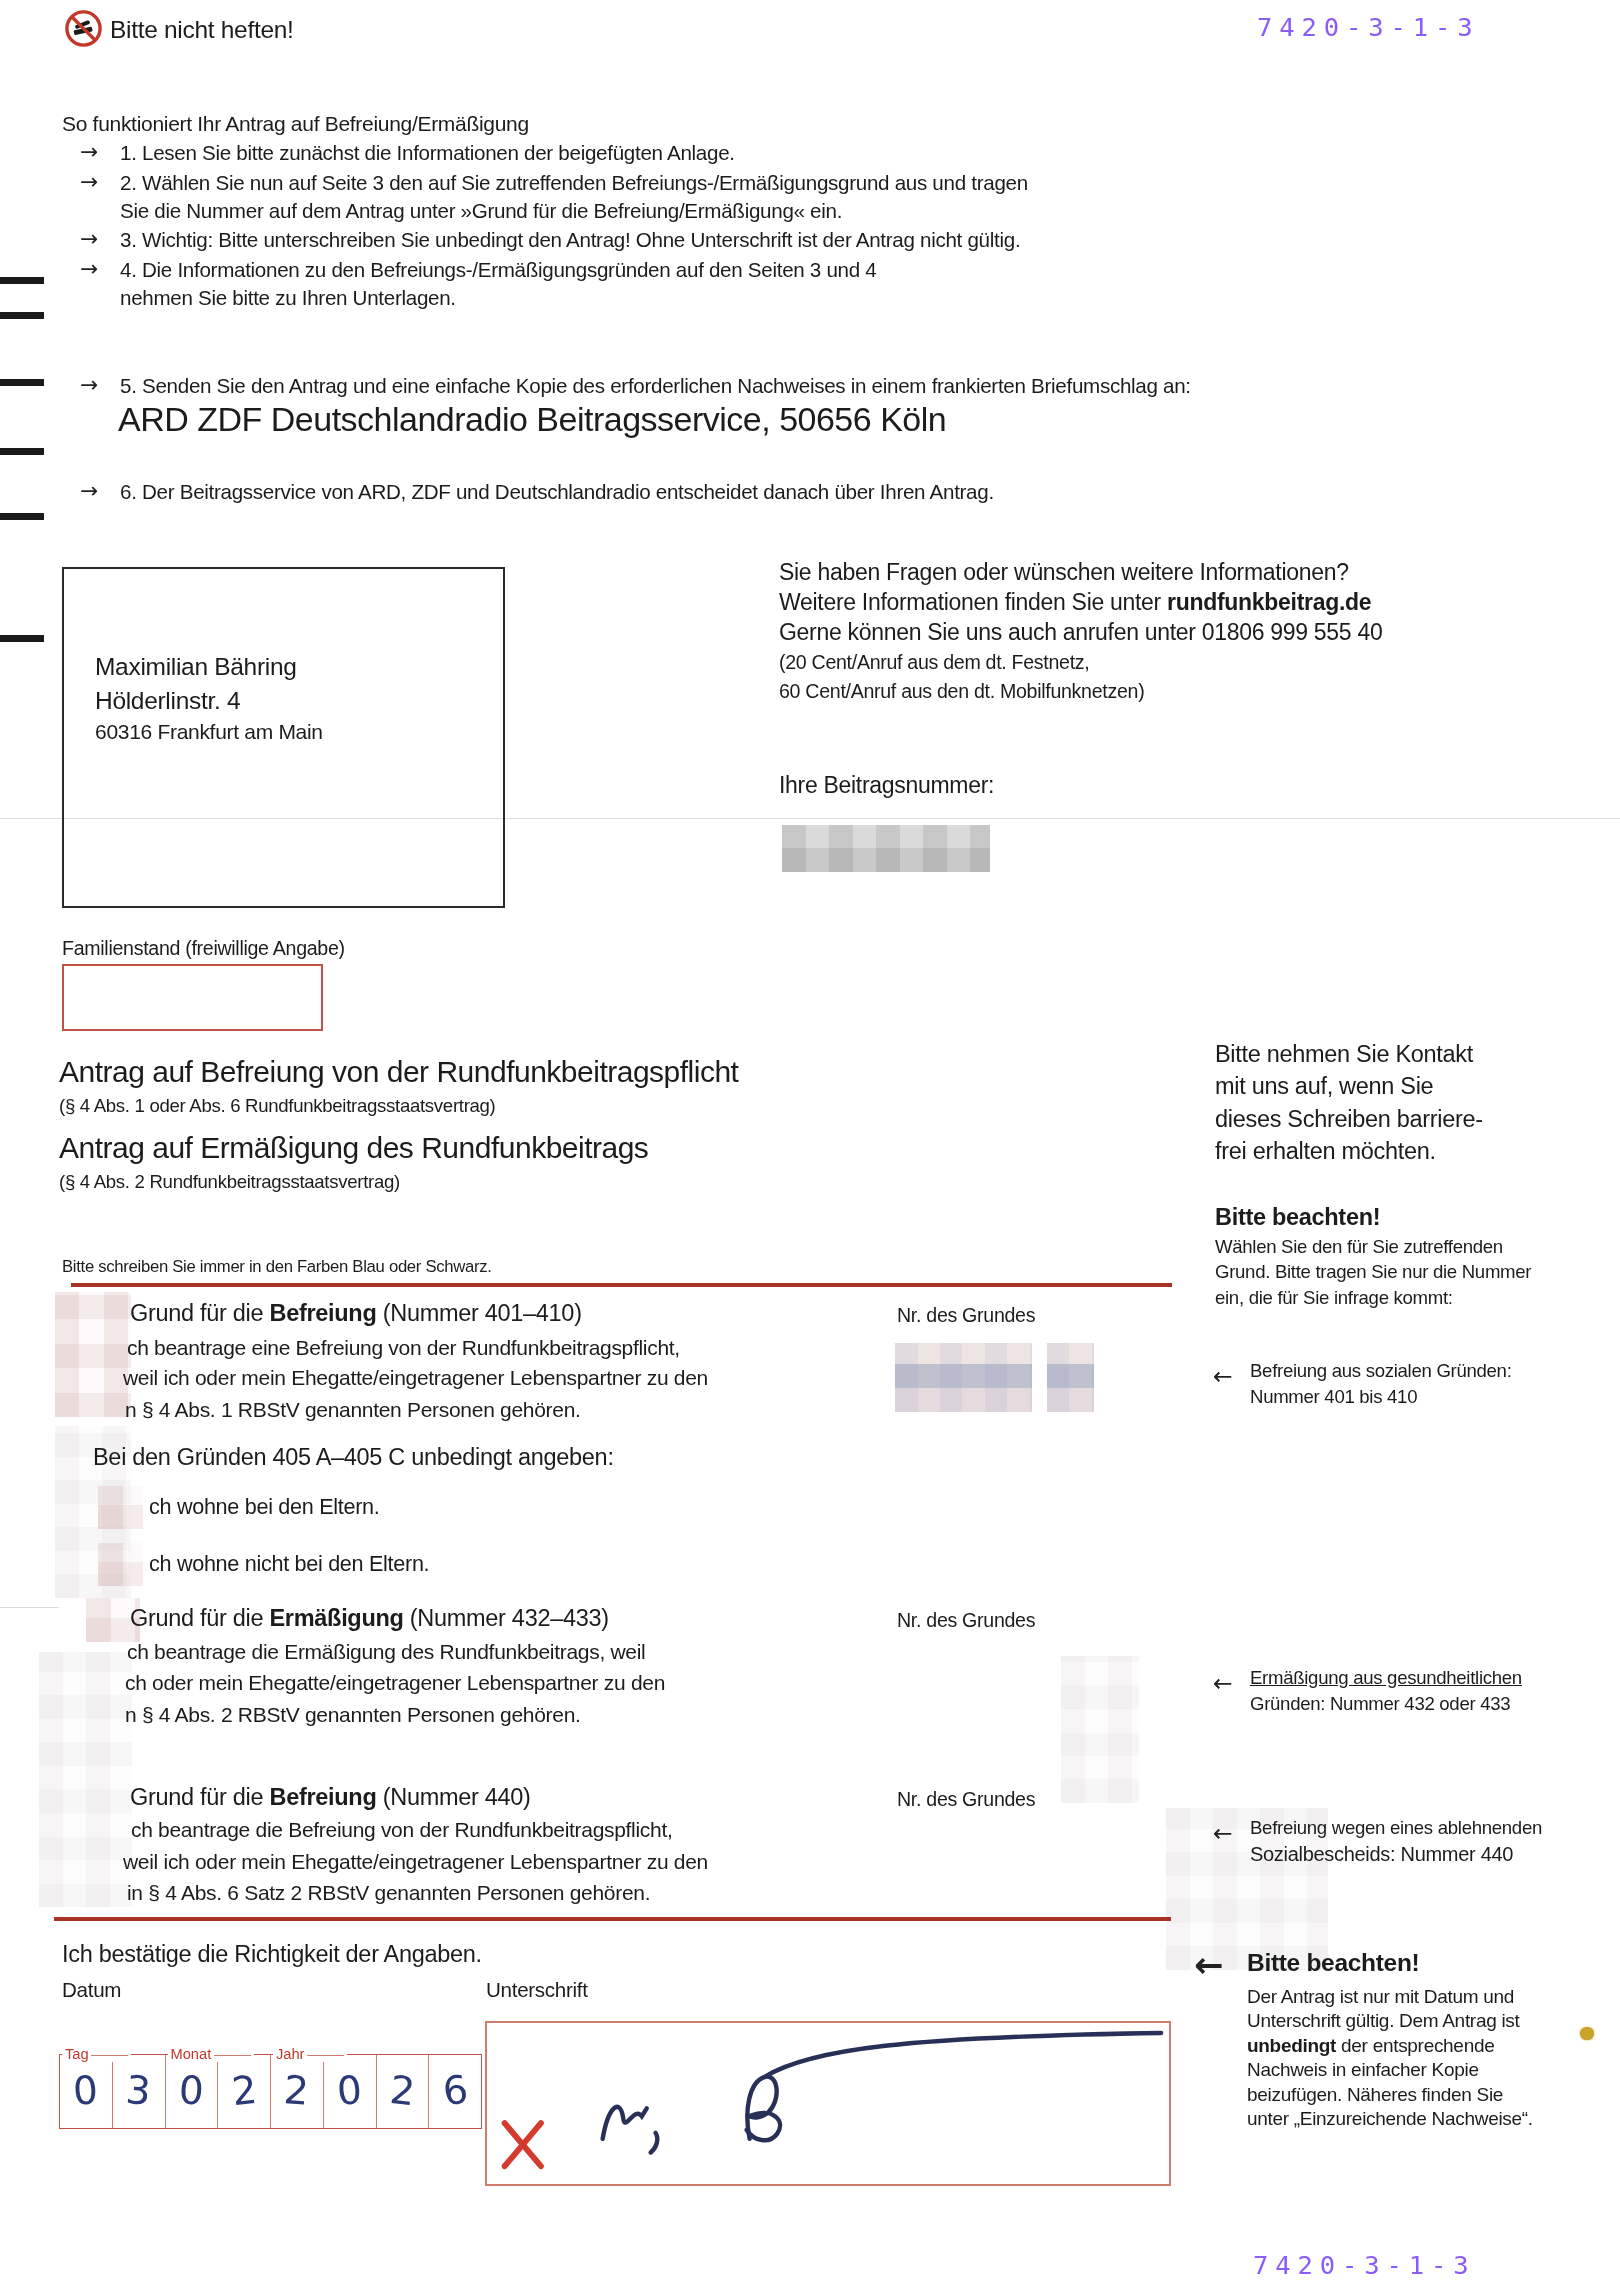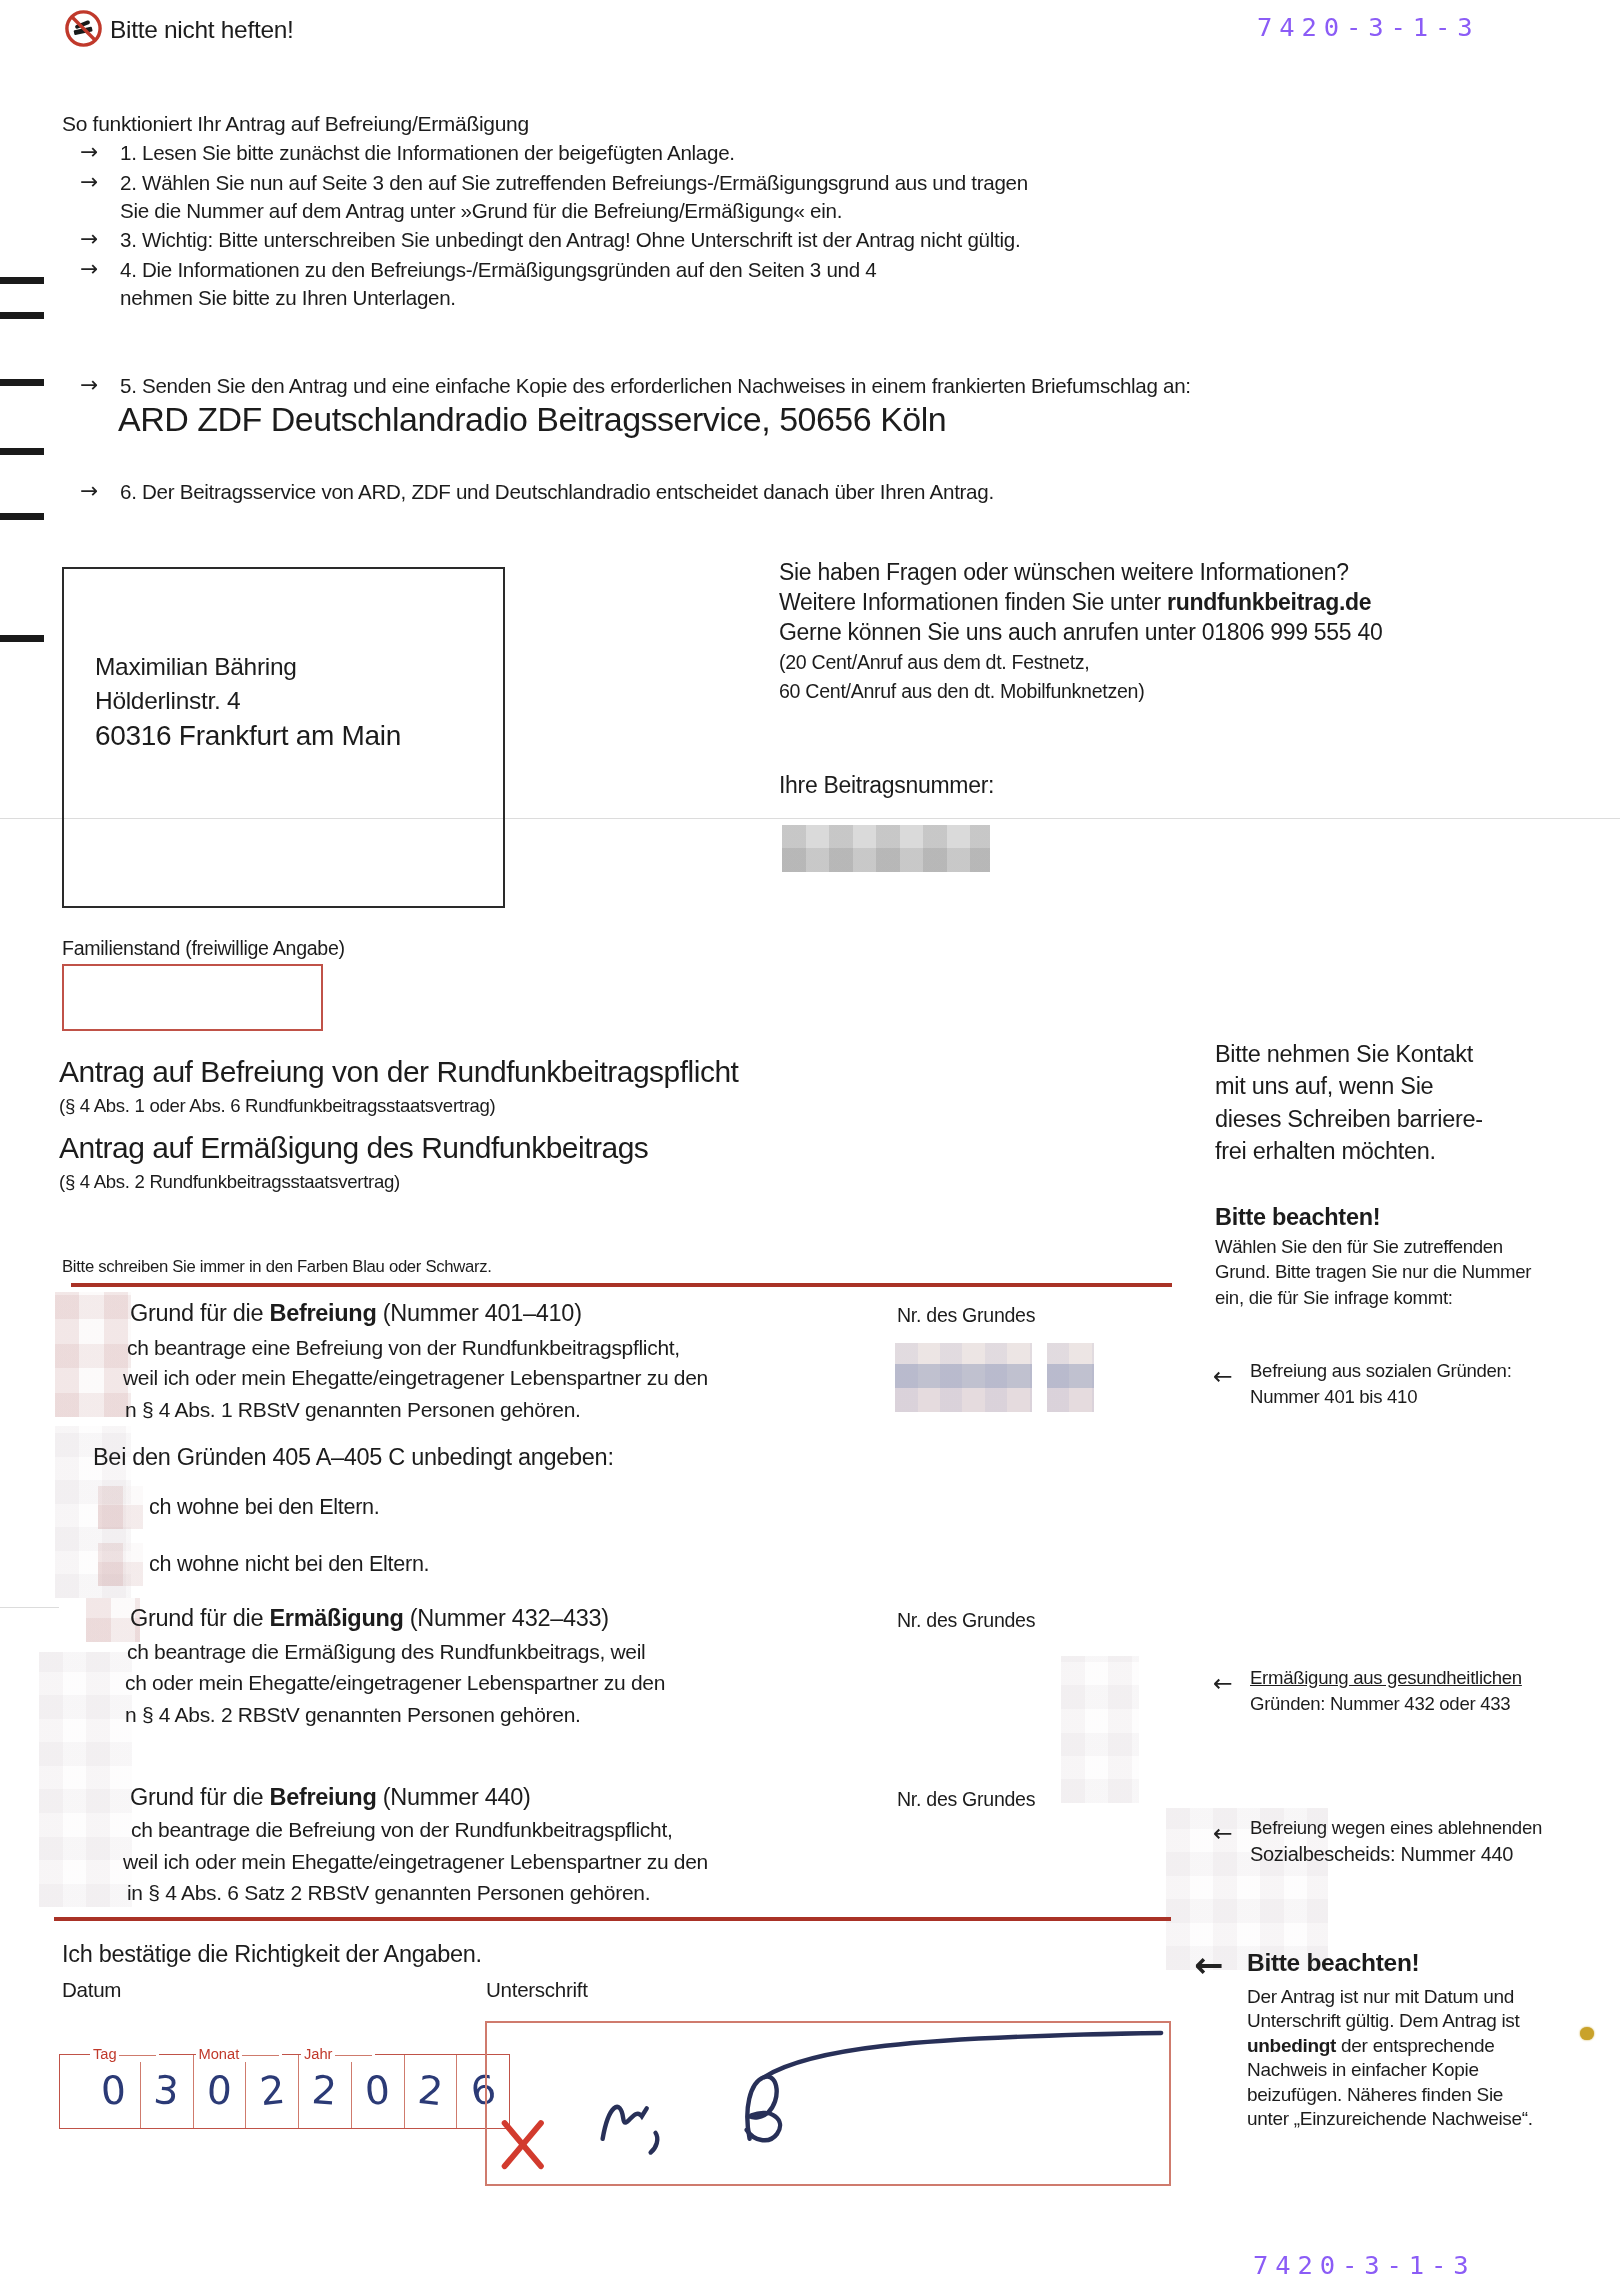--- a/index.html
+++ b/index.html
@@ -24,21 +24,21 @@
   .pix-pink{background-image:
       repeating-linear-gradient(90deg, rgba(205,160,160,0.25) 0 24.5px, rgba(230,215,215,0.12) 24.5px 49px),
       repeating-linear-gradient(0deg, rgba(215,180,180,0.22) 0 24.5px, rgba(255,255,255,0.10) 24.5px 49px);}
   .pix-faint{background-image:
       repeating-linear-gradient(90deg, rgba(180,160,170,0.10) 0 23.5px, rgba(220,210,215,0.05) 23.5px 47px),
       repeating-linear-gradient(0deg, rgba(180,170,180,0.08) 0 23.5px, rgba(255,255,255,0.05) 23.5px 47px);}
   .addrbox{border:2px solid #2a2a2a;}
   .redbox{border:2px solid #c05248;}
   .datecell{flex:1;border-right:1px solid #cf7b6d;position:relative;text-align:center;}
   .datecell:last-child{border-right:none;}
-  .dategrid{display:flex;border:1px solid #c05248;padding-left:28px;}
+  .dategrid{display:flex;border:1px solid #c05248;}
   .grouplabel{position:absolute;top:-8.8px;font-size:14.7px;color:#c0392b;background:#fff;
       padding:0 2.9px;letter-spacing:0;white-space:nowrap;}
   .grouplabel::after{content:"";display:inline-block;width:37px;border-top:1px solid #cf7b6d;
       vertical-align:middle;margin-left:2.9px;}
   .digit{font-family:"DejaVu Sans",sans-serif;font-size:39px;color:#2b3a76;line-height:71px;}
   .golddot{width:13.7px;height:12.7px;border-radius:50%;background:#c9a22a;box-shadow:0 0 2px #c9a22a;}
 </style>
 </head>
 <body>
 
@@ -84,21 +84,21 @@
   <div class="abs t" style="left:120px;top:374px;font-size:20.6px;">5. Senden Sie den Antrag und eine einfache Kopie des erforderlichen Nachweises in einem frankierten Briefumschlag an:</div>
 
   <div class="abs t" style="left:118px;top:400px;font-size:34px;letter-spacing:-0.5px;">ARD ZDF Deutschlandradio Beitragsservice, 50656 Köln</div>
 
   <div class="abs t arrow" style="left:80px;top:478px;font-size:21.6px;">→</div>
   <div class="abs t" style="left:120px;top:480px;font-size:20.6px;">6. Der Beitragsservice von ARD, ZDF und Deutschlandradio entscheidet danach über Ihren Antrag.</div>
 
   <div class="abs addrbox" style="left:62px;top:567px;width:439px;height:337px;">
     <div class="abs t" style="left:31px;top:84px;font-size:24.5px;">Maximilian Bähring</div>
     <div class="abs t" style="left:31px;top:118px;font-size:24.5px;">Hölderlinstr. 4</div>
-    <div class="abs t" style="left:31px;top:151px;font-size:28px;">60316 Frankfurt am Main</div>
+    <div class="abs t" style="left:31px;top:151px;font-size:21px;">60316 Frankfurt am Main</div>
   </div>
 
   <div class="abs t" style="left:779px;top:589px;font-size:23px;"><span>Weitere Informationen finden Sie unter </span><span class="bold">rundfunkbeitrag.de</span></div>
   <div class="abs t" style="left:779px;top:559px;font-size:23px;">Sie haben Fragen oder wünschen weitere Informationen?</div>
   <div class="abs t" style="left:779px;top:619px;font-size:23px;">Gerne können Sie uns auch anrufen unter 01806 999 555 40</div>
   <div class="abs t" style="left:779px;top:651px;font-size:19.6px;">(20 Cent/Anruf aus dem dt. Festnetz,</div>
   <div class="abs t" style="left:779px;top:680px;font-size:19.6px;">60 Cent/Anruf aus den dt. Mobilfunknetzen)</div>
   <div class="abs t" style="left:779px;top:772px;font-size:23px;">Ihre Beitragsnummer:</div>
   <div class="abs pix-gray" style="left:782px;top:825px;width:208px;height:47px;"></div>
 

